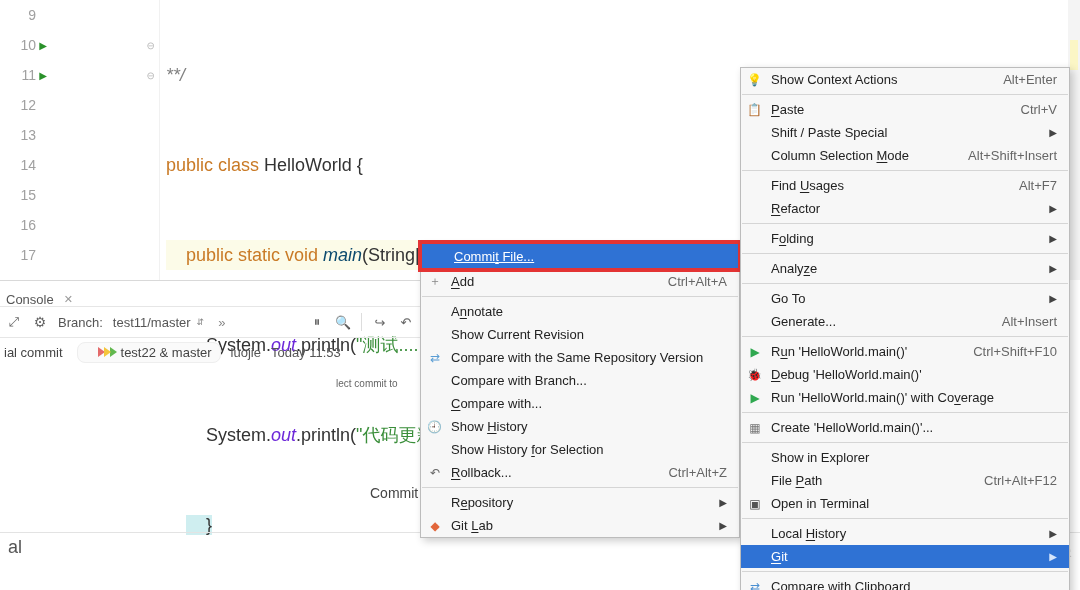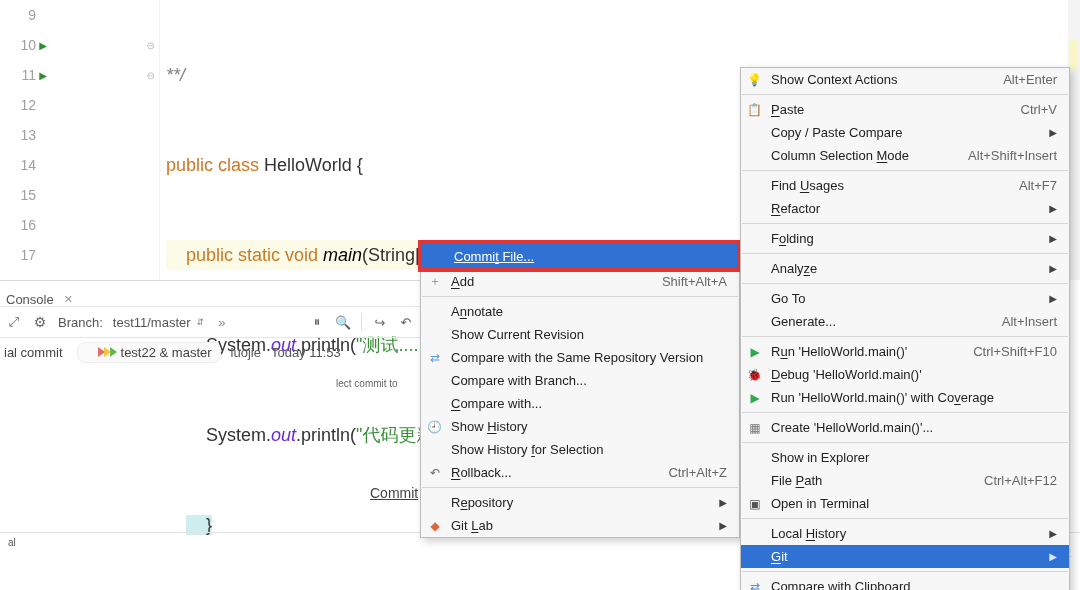--- a/index.html
+++ b/index.html
@@ -11,21 +11,21 @@
   .glyph { width: 14px; display: flex; align-items: center; justify-content: center; font-size: 10px; color: #2a912a; }
   .ln { height: 30px; display: flex; align-items: center; padding: 0 4px 0 8px; color: #a0a0a0; font-size: 14px; font-family: Consolas, monospace; }
   .ln .num { width: 28px; text-align: right; }
   .ln .fold { margin-left: auto; color: #bbb; font-size: 10px; }
   .code { flex: 1; font-family: Consolas, "Courier New", monospace; font-size: 18px; line-height: 30px; padding-left: 6px; white-space: pre; }
   .code .cline { height: 30px; }
   .code .hl-line { background: #fcfbe8; }
   .c-com { color: #808080; font-style: italic; }
   .c-key { color: #c97a26; }
   .c-cls { color: #333; }
-  .c-mth { color: #000000; font-style: italic; }
+  .c-mth { color: #0c4a6e; font-style: italic; }
   .c-str { color: #3a8e3a; }
   .c-field { color: #6d28d9; font-style: italic; }
   .brace-hl { background: #cfeef0; }
   .caret-bl { background: #cfeef0; }
 
   
   .mini { position: absolute; right: 0; top: 0; width: 12px; height: 280px; background: #f4f4f4; }
   .mini .m1 { position:absolute; left:2px; right:2px; top:40px; height:30px; background:#fbf6c5; }
 
   
@@ -42,22 +42,22 @@
   .log-row { position:absolute; left:0; top:338px; width:420px; height:28px; display:flex; align-items:center; gap:10px; font-size:13px; padding:0 0 0 0; }
   .log-row .tag-commit { background:#fff; border-radius:2px; padding:2px 4px; color:#444; }
   .log-row .tag-branch { display:inline-flex; align-items:center; gap:4px; background:#fafafa; border:1px solid #eee; border-radius:8px; padding:2px 8px; color:#444; }
   .tag-branch .tri { width:0;height:0;border-left:7px solid #62b84f;border-top:5px solid transparent;border-bottom:5px solid transparent; position:relative;}
   .tag-branch .tri::after{content:"";position:absolute;left:-13px;top:-5px;border-left:7px solid #f4c53b;border-top:5px solid transparent;border-bottom:5px solid transparent;}
   .tag-branch .tri::before{content:"";position:absolute;left:-19px;top:-5px;border-left:7px solid #e46a6a;border-top:5px solid transparent;border-bottom:5px solid transparent;}
   .log-row .author { color:#555; }
   .log-row .time { color:#555; }
 
   .lect { position:absolute; left:336px; top:378px; font-size:10px; color:#666; }
-  .commit-lbl { position:absolute; left:370px; top:485px; font-size:14px; color:#444;text-decoration:underline; }
-  .al-tab { position:absolute; left:0; top:532px; font-size:10px; color:#555; padding:4px 8px; border-top:1px solid #e3e3e3; width:1080px;}
+  .commit-lbl { position:absolute; left:370px; top:485px; font-size:14px; color:#444; }
+  .al-tab { position:absolute; left:0; top:532px; font-size:18px; color:#555; padding:4px 8px; border-top:1px solid #e3e3e3; width:1080px;}
 
   .watermark { position:absolute; right:8px; bottom:26px; color:#cfcfcf; font-size:13px; }
 
   
   .menu { position:absolute; background:#f7f7f7; border:1px solid #bcbcbc; box-shadow:3px 3px 8px rgba(0,0,0,.2); font-size:13px; color:#222; }
   .menu .mi { height:23px; display:flex; align-items:center; padding:0 12px 0 30px; position:relative; white-space:nowrap; }
   .menu .mi .sc { margin-left:auto; color:#666; padding-left:24px; }
   .menu .mi .sub { margin-left:auto; color:#444; font-size:10px; padding-left:18px; }
   .menu .sep { height:1px; background:#d5d5d5; margin:3px 1px; }
   .menu .mi.sel { background:#2f72d4; color:#fff; }
@@ -175,21 +175,21 @@
 <div class="al-tab">al</div>
 <div class="watermark">@51CTO博客</div>
 
 <div class="menu git-menu">
   <div class="commit-item">
     <span style="text-decoration:underline">Commi<span class="u">t</span> File...</span>
   </div>
   <div class="mi">
       <span class="ico ico-plus">＋</span>
       <span><span class="u">A</span>dd</span>
-      <span class="sc">Shift+Alt+A</span>
+      <span class="sc">Ctrl+Alt+A</span>
     </div>
   <div class="sep"></div>
   <div class="mi">
       <span>A<span class="u">n</span>notate</span>
     </div>
   <div class="mi">
       <span>Show Current Revision</span>
     </div>
   <div class="mi">
       <span class="ico ico-cmp">⇄</span>
@@ -231,21 +231,21 @@
       <span>Show Context Actions</span>
       <span class="sc">Alt+Enter</span>
     </div>
   <div class="sep"></div>
   <div class="mi">
       <span class="ico ico-paste">📋</span>
       <span><span class="u">P</span>aste</span>
       <span class="sc">Ctrl+V</span>
     </div>
   <div class="mi">
-      <span>Copy / Paste Compare</span>
+      <span>Shift / Paste Special</span>
       <span class="sub">▶</span>
     </div>
   <div class="mi">
       <span>Column Selection <span class="u">M</span>ode</span>
       <span class="sc">Alt+Shift+Insert</span>
     </div>
   <div class="sep"></div>
   <div class="mi">
       <span>Find <span class="u">U</span>sages</span>
       <span class="sc">Alt+F7</span>

